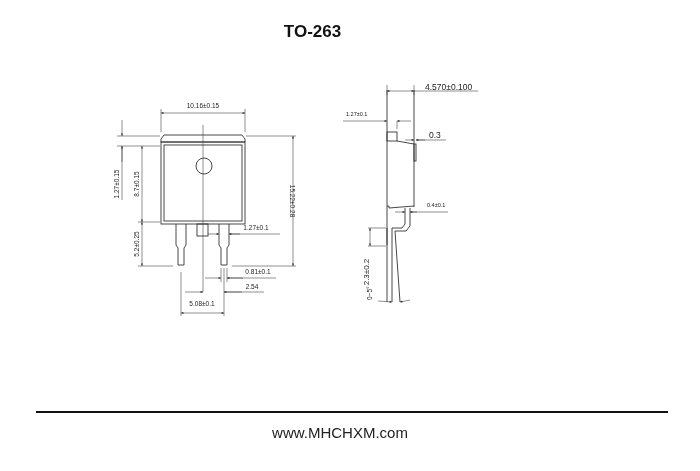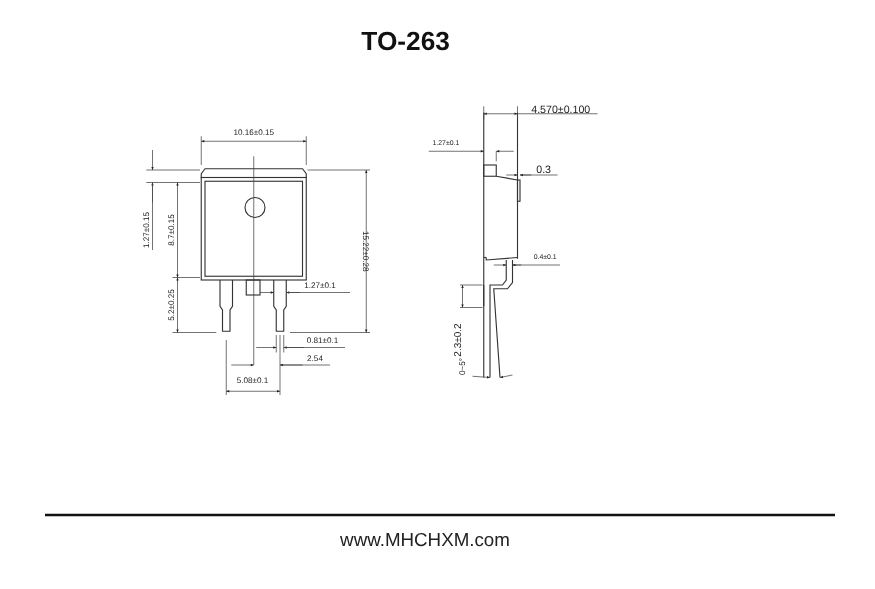--- a/index.html
+++ b/index.html
@@ -1,17 +1,17 @@
 <!DOCTYPE html>
 <html><head>
 <meta charset="utf-8">
 <style>
   html, body { margin: 0; padding: 0; background: #ffffff; }
   body { width: 700px; height: 471px; position: relative; overflow: hidden; font-family: "Liberation Sans", sans-serif; }
-  .title { position: absolute; left: 12px; top: 22px; width: 625px; text-align: center; font-family: "Liberation Sans", sans-serif; font-weight: bold; font-size: 21px; color: #111; }
+  .title { position: absolute; left: 0; top: 22px; width: 625px; text-align: center; font-family: "Liberation Sans", sans-serif; font-weight: bold; font-size: 17px; color: #111; }
   .drawing { position: absolute; left: 0; top: 0; }
   .rule { position: absolute; left: 36px; top: 411px; width: 632px; height: 2px; background: #111; }
   .footer { position: absolute; left: 0; top: 424px; width: 700px; text-align: center; font-family: "Liberation Sans", sans-serif; font-size: 15px; color: #222; padding-right: 20px; box-sizing: border-box; }
   svg text { font-family: "Liberation Sans", sans-serif; fill: #222; }
   .ln { stroke: #333; stroke-width: 0.9; fill: none; }
   .dim { stroke: #444; stroke-width: 0.6; fill: none; }
 </style>
 </head>
 <body>
 

